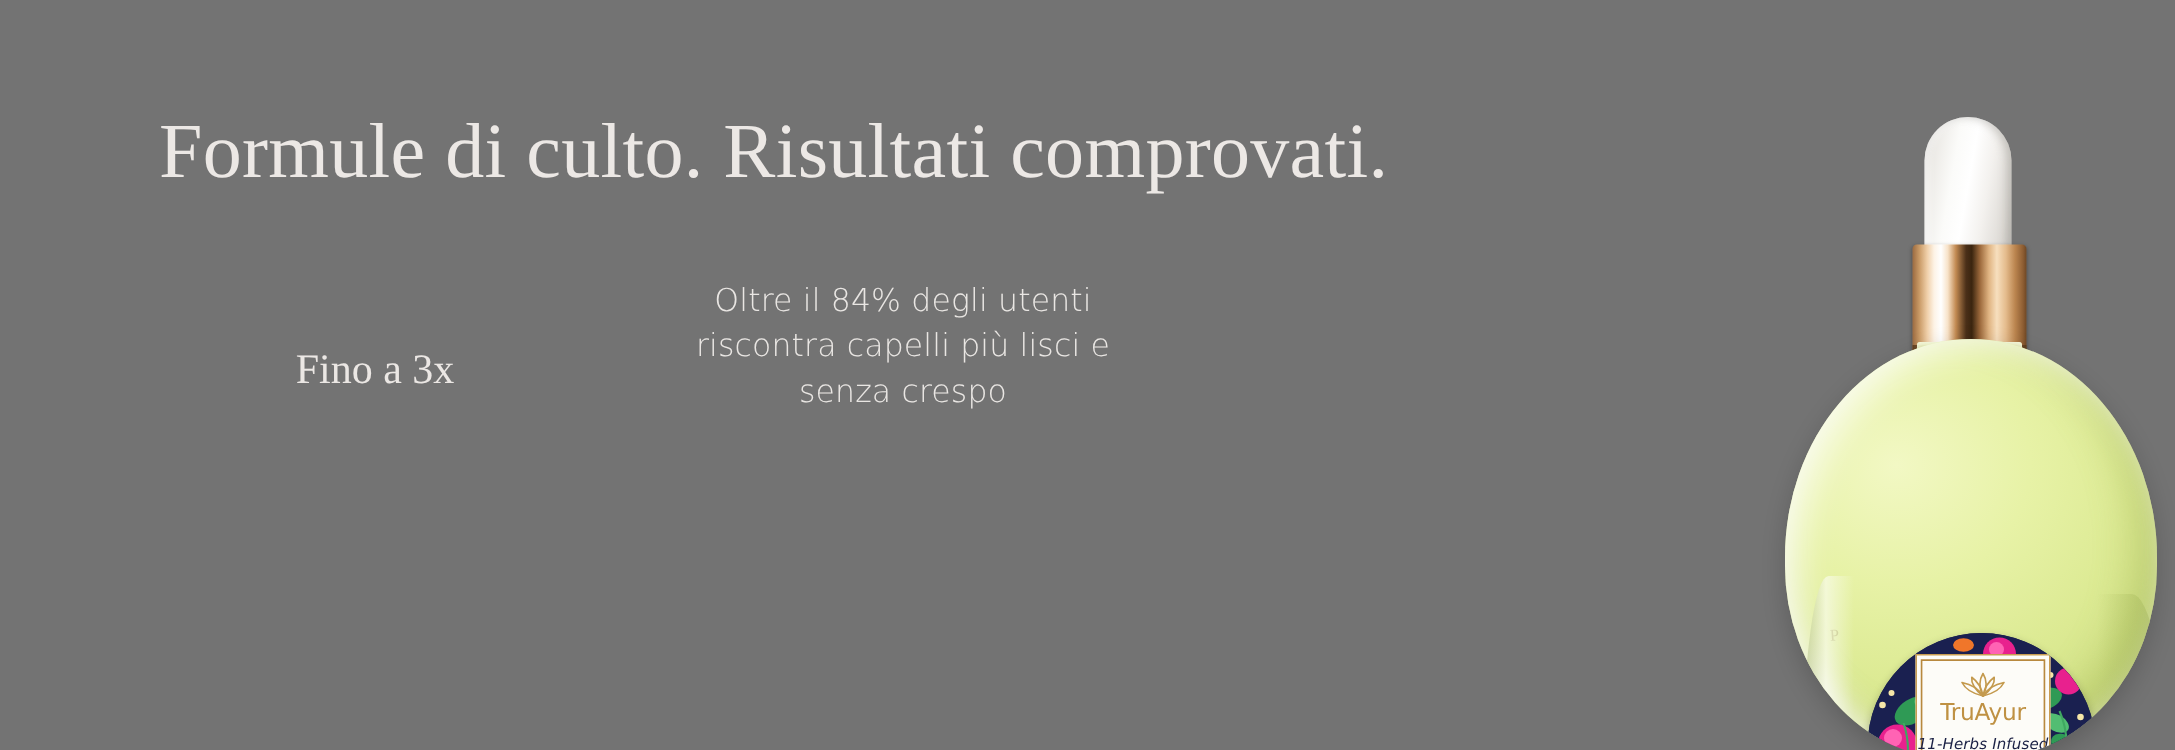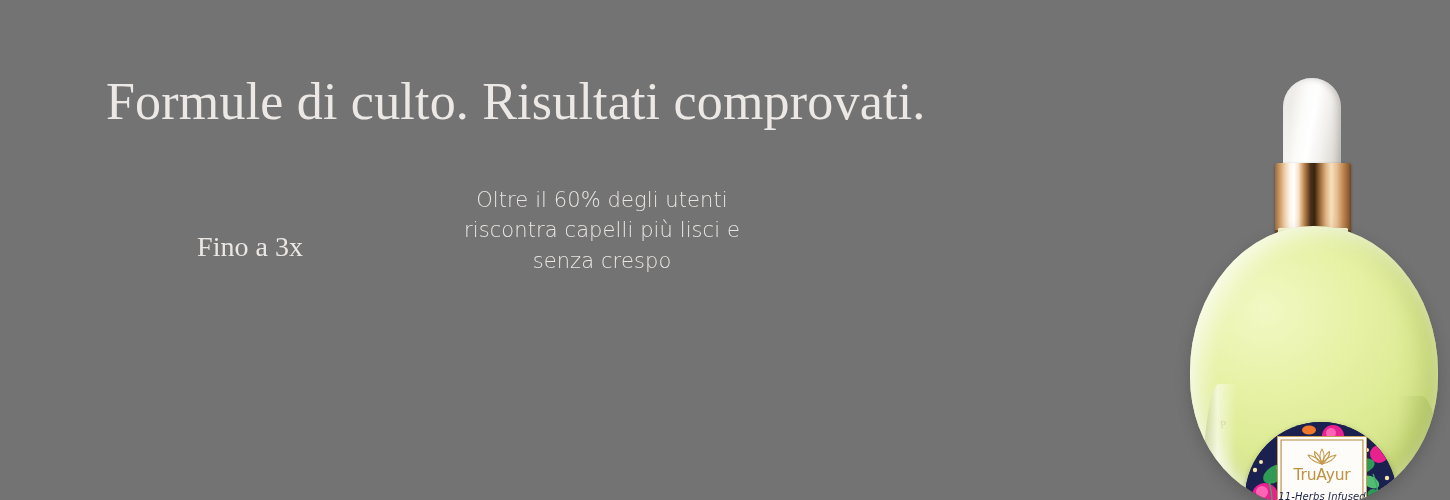--- a/index.html
+++ b/index.html
@@ -260,21 +260,21 @@
 
   <h1 id="headline">Formule di culto. Risultati comprovati.</h1>
 
   <div id="stats">
 
     <div class="stat-col">
       <div class="stat-value">Fino a 3x</div>
     </div>
 
     <div class="stat-col">
-      <div class="stat-desc">Oltre il 60% degli utenti riscontra capelli più lisci e senza crespo</div>
+      <div class="stat-desc">Oltre il 84% degli utenti riscontra capelli più lisci e senza crespo</div>
     </div>
 
 
   </div>
 
   <div id="product">
 
     <div class="bulb"></div>
     <div class="collar"></div>
     <div class="shoulder"></div>

